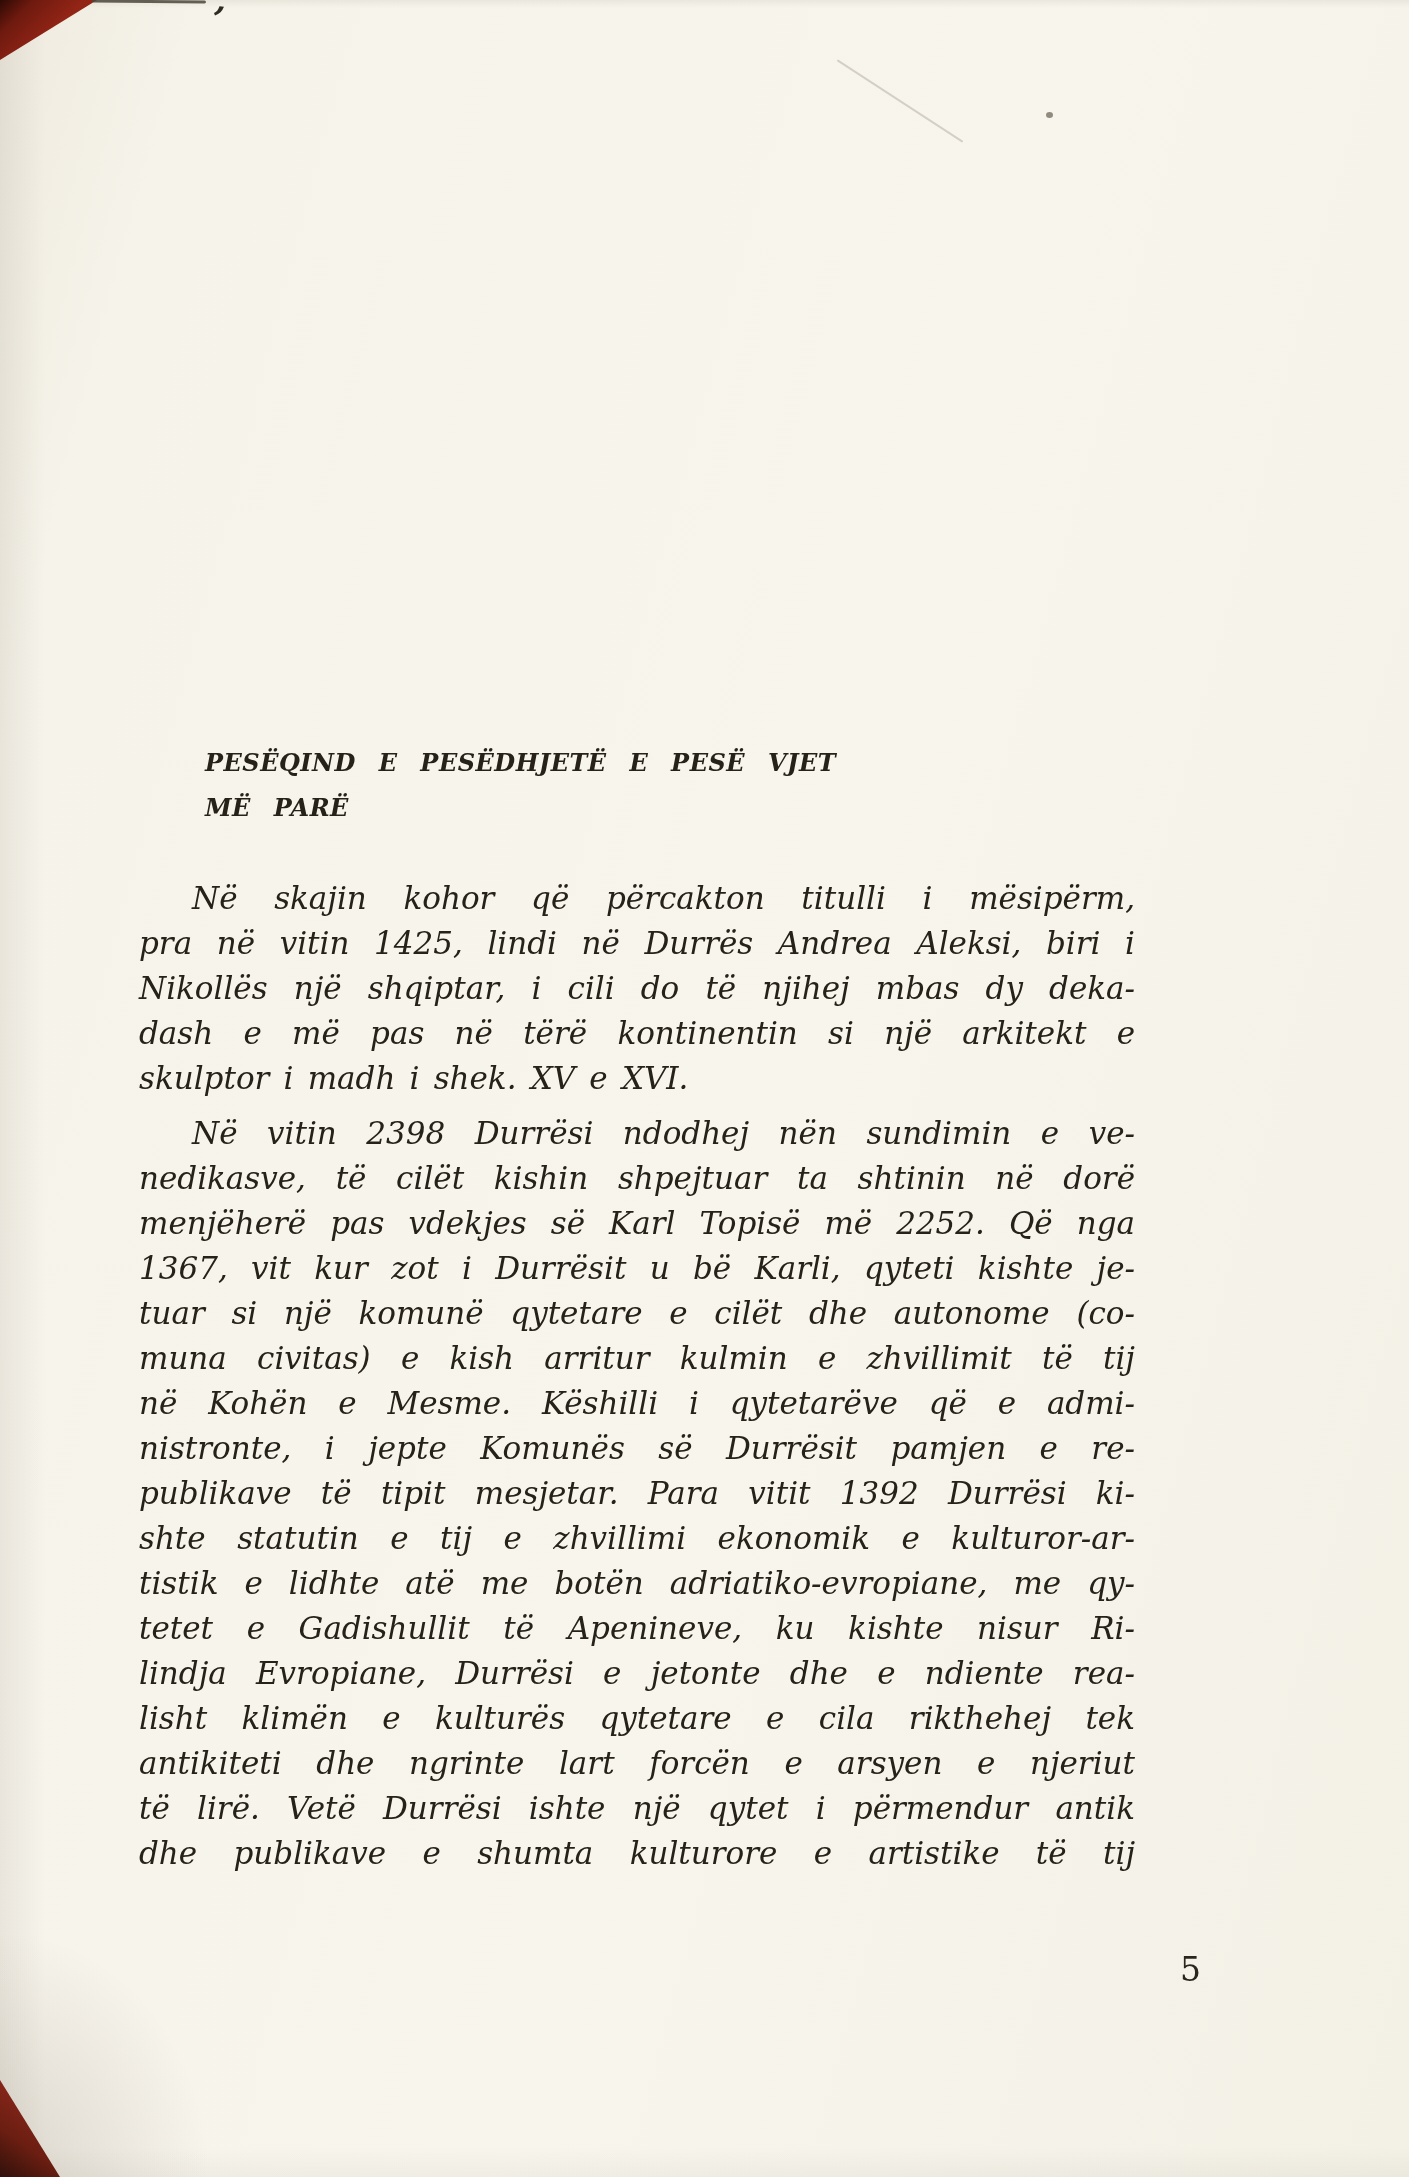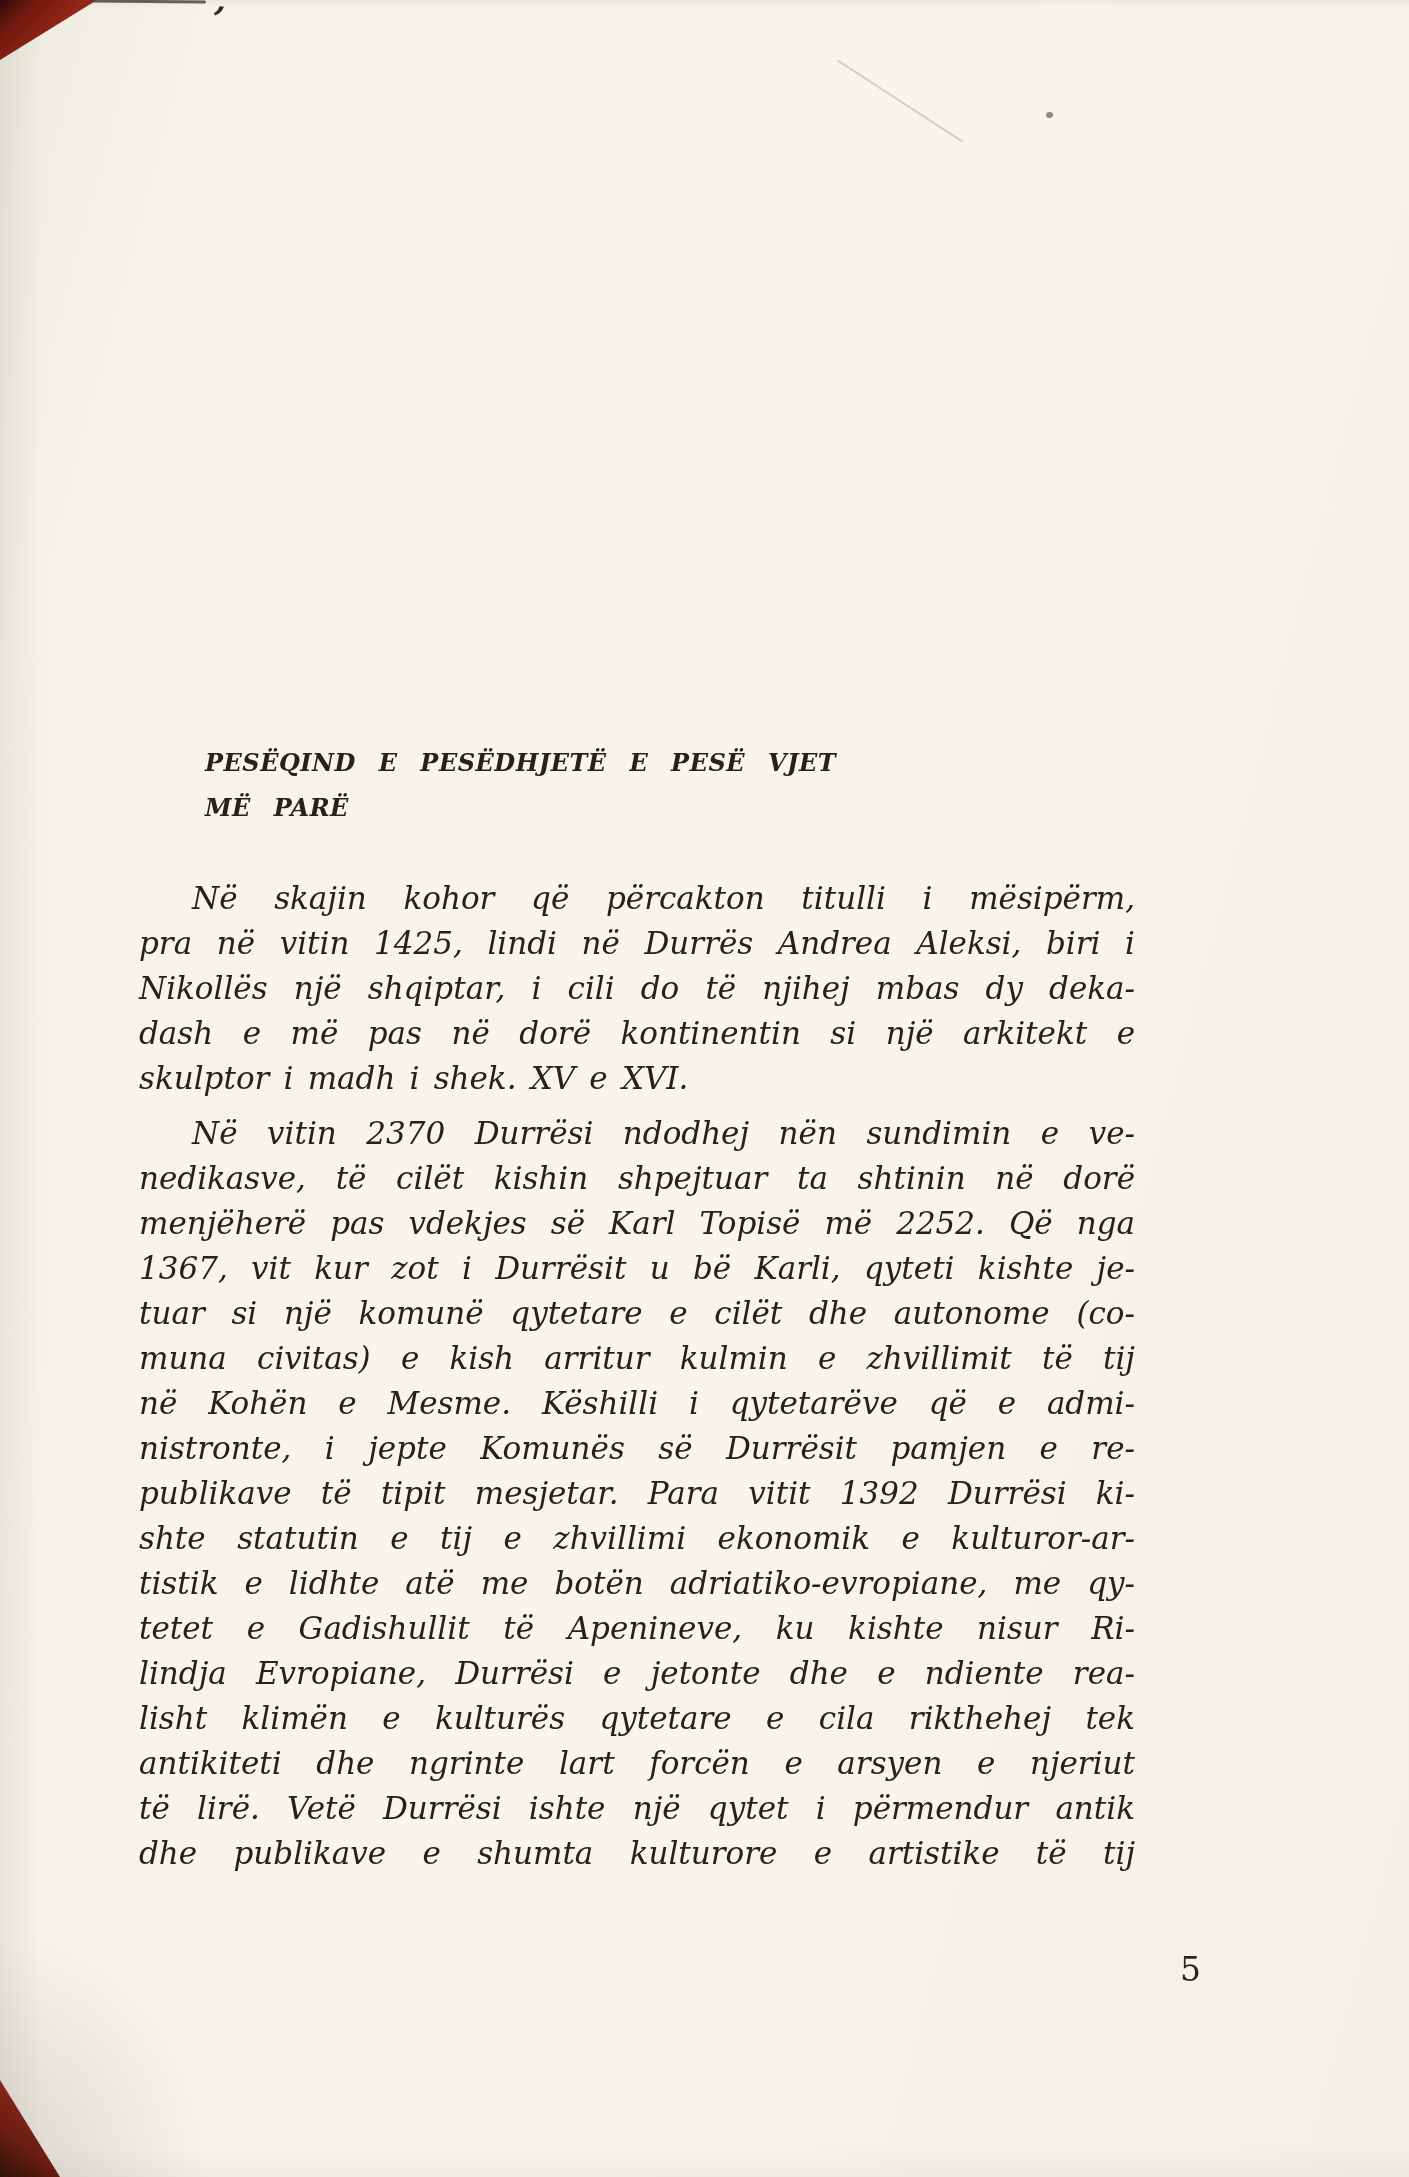--- a/index.html
+++ b/index.html
@@ -105,25 +105,25 @@
 
   <div class="content">
     <h1 class="title">
       <span>PESËQIND E PESËDHJETË E PESË VJET</span><br>
       <span>MË PARË</span>
     </h1>
     <div class="paragraph">
         <div class="line indent">Në skajin kohor që përcakton titulli i mësipërm,</div>
         <div class="line">pra në vitin 1425, lindi në Durrës Andrea Aleksi, biri i</div>
         <div class="line">Nikollës një shqiptar, i cili do të njihej mbas dy deka-</div>
-        <div class="line">dash e më pas në dorë kontinentin si një arkitekt e</div>
+        <div class="line">dash e më pas në tërë kontinentin si një arkitekt e</div>
         <div class="line unjustified">skulptor i madh i shek. XV e XVI.</div>
       </div>
     <div class="paragraph">
-        <div class="line indent">Në vitin 2370 Durrësi ndodhej nën sundimin e ve-</div>
+        <div class="line indent">Në vitin 2398 Durrësi ndodhej nën sundimin e ve-</div>
         <div class="line">nedikasve, të cilët kishin shpejtuar ta shtinin në dorë</div>
         <div class="line">menjëherë pas vdekjes së Karl Topisë më 2252. Që nga</div>
         <div class="line">1367, vit kur zot i Durrësit u bë Karli, qyteti kishte je-</div>
         <div class="line">tuar si një komunë qytetare e cilët dhe autonome (co-</div>
         <div class="line">muna civitas) e kish arritur kulmin e zhvillimit të tij</div>
         <div class="line">në Kohën e Mesme. Këshilli i qytetarëve që e admi-</div>
         <div class="line">nistronte, i jepte Komunës së Durrësit pamjen e re-</div>
         <div class="line">publikave të tipit mesjetar. Para vitit 1392 Durrësi ki-</div>
         <div class="line">shte statutin e tij e zhvillimi ekonomik e kulturor-ar-</div>
         <div class="line">tistik e lidhte atë me botën adriatiko-evropiane, me qy-</div>

